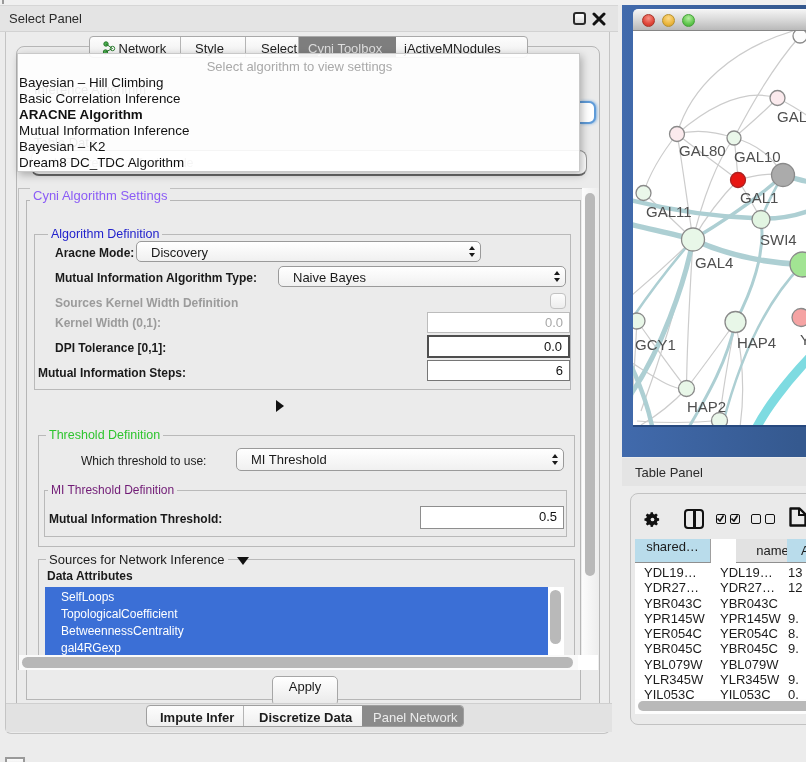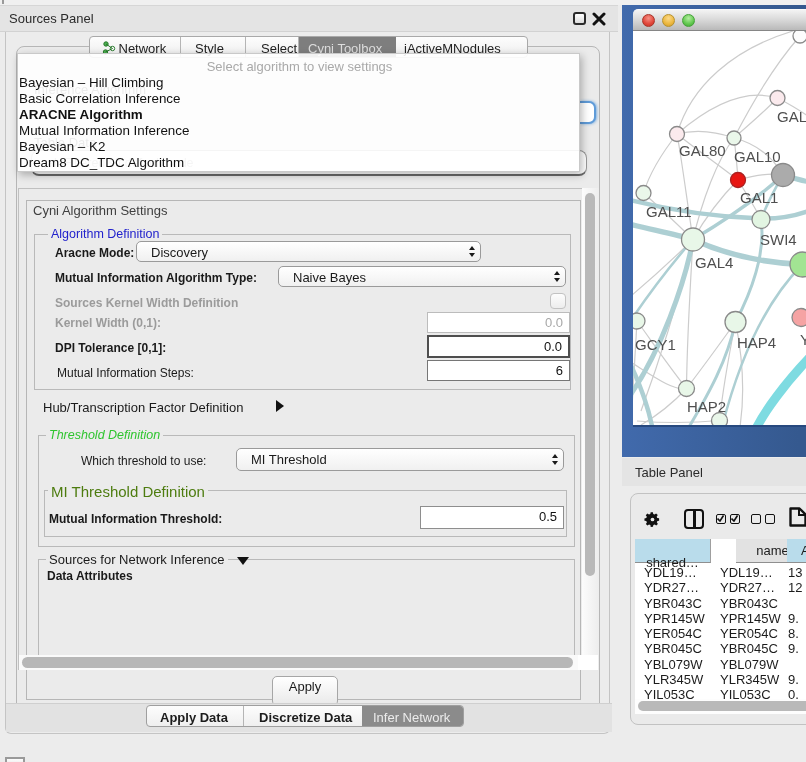--- a/index.html
+++ b/index.html
@@ -130,35 +130,35 @@
         </svg>
       </div>
     <div class="abs" style="left:120px;top:20px;width:10px;height:10px;border:1.5px solid #111;border-radius:2px;"></div>
     <div class="abs" style="left:134px;top:20px;width:10px;height:10px;border:1.5px solid #111;border-radius:2px;"></div>
     <svg class="abs" style="left:156px;top:12px;" width="22" height="22" viewBox="0 0 22 22">
         <path d="M3.5 2.5 h9 l6 6 v11 h-15 z" fill="none" stroke="#111" stroke-width="2.4" stroke-linejoin="round"></path>
         <path d="M12 3 v6 h6" fill="none" stroke="#111" stroke-width="2"></path>
       </svg>
 
     <div class="abs" style="left:4px;top:45px;width:176px;height:175px;background:#fff;font-size:13px;color:#1c1c1c;overflow:hidden;">
-      <div class="abs" style="left:0;top:0;width:76px;height:24px;background:#b9dceb;border-bottom:1px solid #8f8f8f;border-right:1px solid #9f9f9f;text-align:center;padding-top:16px;">shared…</div>
+      <div class="abs" style="left:0;top:0;width:76px;height:24px;background:#b9dceb;border-bottom:1px solid #8f8f8f;border-right:1px solid #9f9f9f;text-align:center;padding-top:0;">shared…</div>
       <div class="abs" style="left:77px;top:0;width:74px;height:24px;background:#e2e2e2;border-bottom:1px solid #8f8f8f;border-right:1px solid #9f9f9f;text-align:center;padding-top:4px;margin-left:24px;">name</div>
       <div class="abs" style="left:152px;top:0;width:26px;height:24px;background:#b9dceb;border-bottom:1px solid #8f8f8f;padding:4px 0 0 14px;">A</div>
       <div class="abs" style="left:9px;top:26px;line-height:15.3px;">YDL19…<br>YDR27…<br>YBR043C<br>YPR145W<br>YER054C<br>YBR045C<br>YBL079W<br>YLR345W<br>YIL053C</div>
       <div class="abs" style="left:85px;top:26px;line-height:15.3px;">YDL19…<br>YDR27…<br>YBR043C<br>YPR145W<br>YER054C<br>YBR045C<br>YBL079W<br>YLR345W<br>YIL053C</div>
       <div class="abs" style="left:153px;top:26px;line-height:15.3px;">13<br>12<br>&nbsp;<br>9.<br>8.<br>9.<br>&nbsp;<br>9.<br>0.</div>
 
       <div class="abs" style="left:0;top:160px;width:176px;height:15px;background:#fdfdfd;"></div>
       <div class="abs" style="left:3px;top:162px;width:173px;height:10px;background:#b9b9b9;border-radius:5px 0 0 5px;"></div>
     </div>
   </div>
 </div>
 
 <div id="ctrlbar" class="abs" style="left:0;top:5px;width:618px;height:27px;background:#e4e4e4;border-top:1px solid #d6d6d6;border-bottom:1px solid #d2d2d2;">
-  <div class="abs" style="left:9px;top:5px;font-size:13px;color:#2b2b2b;">Sources Panel</div>
+  <div class="abs" style="left:9px;top:5px;font-size:13px;color:#2b2b2b;">Select Panel</div>
   <div class="abs" style="left:573px;top:6px;width:13px;height:13px;border:2px solid #2b2b2b;border-radius:3px;background:linear-gradient(#fff,#dcdcdc);"></div>
   <svg class="abs" style="left:592px;top:6px;" width="14" height="14" viewBox="0 0 14 14">
       <path d="M2 2 L12 12 M12 2 L2 12" stroke="#111" stroke-width="3" stroke-linecap="round"></path>
     </svg>
 </div>
 <div class="abs" style="left:2px;top:0;width:2px;height:4px;background:#9a9a9a;"></div>
 <div id="ctrlpanel" class="abs" style="left:5px;top:32px;width:605px;height:702px;background:#ececec;border-left:1px solid #c4c4c4;border-right:1px solid #c4c4c4;border-bottom:1px solid #c4c4c4;border-radius:0 0 6px 6px;font-size:12px;color:#1a1a1a;">
 
   <div class="abs" style="left:10px;top:14px;width:584px;height:666px;border:1px solid #b6b6b6;border-radius:8px;background:#ebebeb;"></div>
 
@@ -185,21 +185,21 @@
   <div class="abs" style="left:28px;top:50px;font-size:13px;color:#333;">Inference Algorithm</div>
   <div class="abs" style="left:28px;top:103px;font-size:13px;color:#333;">Table Data</div>
 
   <div class="abs" style="left:25px;top:118px;width:556px;height:26px;border:1px solid #9a9a9a;border-bottom:2px solid #6a6a6a;border-radius:8px;background:#fff;">
     <div class="abs" style="left:8px;top:5px;font-size:12.5px;color:#9a9a9a;">gal4Filtered.sif default node</div>
   </div>
 
   <div class="abs" style="left:574px;top:69px;width:16px;height:23px;border:2px solid #5f9bd8;border-left:none;border-radius:0 7px 7px 0;background:#fff;box-shadow:1px 0 3px #7fb0e0;"></div>
 
   <div class="abs" style="left:20px;top:168px;width:555px;height:500px;border:1px solid #b6b6b6;"></div>
-  <div class="abs" style="left:24px;top:171px;background:#ebebeb;padding:0 3px;font-size:13px;color:#404040;">Cyni Algorithm Settings</div>
+  <div class="abs" style="left:24px;top:156px;background:#ebebeb;padding:0 3px;font-size:13px;color:#8b5cf6;">Cyni Algorithm Settings</div>
 
   <div class="abs" style="left:28px;top:202px;width:537px;height:156px;border:1px solid #b9b9b9;"></div>
   <div class="abs" style="left:42px;top:195px;background:#ebebeb;padding:0 3px;font-size:12.5px;color:#2222cc;">Algorithm Definition</div>
 
   <div class="abs" style="left:49px;top:214px;font-weight:bold;">Aracne Mode:</div>
   <div class="combo abs" style="left:130px;top:209px;width:345px;height:21px;">
       <span class="ctext">Discovery</span>
       <span class="arrows"></span>
     </div>
 
@@ -211,67 +211,72 @@
 
   <div class="abs" style="left:49px;top:264px;font-weight:bold;color:#9b9b9b;">Sources Kernel Width Definition</div>
   <div class="abs" style="left:544px;top:261px;width:16px;height:16px;border:1px solid #c2c2c2;border-radius:4px;background:linear-gradient(#fdfdfd,#ededed);"></div>
 
   <div class="abs" style="left:49px;top:284px;font-weight:bold;color:#9b9b9b;">Kernel Width (0,1):</div>
   <div class="field abs" style="left:421px;top:280px;width:143px;height:21px;border:1px solid #bcbcbc;color:#a8a8a8;">0.0</div>
 
   <div class="abs" style="left:49px;top:309px;font-weight:bold;">DPI Tolerance [0,1]:</div>
   <div class="field abs" style="left:421px;top:303px;width:143px;height:23px;border:2px solid #4e4e4e;color:#111;">0.0</div>
 
-  <div class="abs" style="left:51px;top:334px;font-weight:normal;text-align:center;">Mutual Information Steps:</div>
+  <div class="abs" style="left:32px;top:334px;font-weight:bold;text-align:center;">Mutual Information Steps:</div>
   <div class="field abs" style="left:421px;top:328px;width:143px;height:21px;border:1px solid #767676;color:#111;">6</div>
 
-  <div class="abs" style="left:37px;top:368px;font-size:13px;color:#1a1a1a;">Hub/Transcription Factor Definition</div>
   <svg class="abs" style="left:269px;top:368px;" width="10" height="12" viewBox="0 0 10 12">
       <path d="M1 0 L9 6 L1 12 Z" fill="#111"></path>
     </svg>
 
   <div class="abs" style="left:32px;top:403px;width:537px;height:112px;border:1px solid #b9b9b9;"></div>
-  <div class="abs" style="left:40px;top:396px;background:#ebebeb;padding:0 3px;font-size:12.5px;color:#2fc52f;font-style:italic;">Threshold Definition</div>
+  <div class="abs" style="left:40px;top:396px;background:#ebebeb;padding:0 3px;font-size:12.5px;color:#2fc52f;">Threshold Definition</div>
 
   <div class="abs" style="left:75px;top:422px;font-weight:normal;">Which threshold to use:</div>
   <div class="combo abs" style="left:230px;top:416px;width:328px;height:23px;">
       <span class="ctext">MI Threshold</span>
       <span class="arrows"></span>
     </div>
 
   <div class="abs" style="left:38px;top:458px;width:523px;height:47px;border:1px solid #b9b9b9;"></div>
-  <div class="abs" style="left:42px;top:451px;background:#ebebeb;padding:0 3px;font-size:15px;color:#4d7c0f;">MI Threshold Definition</div>
+  <div class="abs" style="left:42px;top:451px;background:#ebebeb;padding:0 3px;font-size:12px;color:#701a75;">MI Threshold Definition</div>
   <div class="abs" style="left:43px;top:480px;font-weight:bold;">Mutual Information Threshold:</div>
   <div class="field abs" style="left:414px;top:474px;width:144px;height:23px;border:1px solid #8e8e8e;color:#111;">0.5</div>
 
   <div class="abs" style="left:32px;top:527px;width:537px;height:111px;border:1px solid #b9b9b9;border-bottom:none;"></div>
   <div class="abs" style="left:40px;top:520px;background:#ebebeb;padding:0 3px;font-size:13px;color:#1a1a1a;">Sources for Network Inference</div>
   <svg class="abs" style="left:231px;top:524px;" width="12" height="10" viewBox="0 0 12 10">
       <path d="M0 1 L12 1 L6 9 Z" fill="#111"></path>
     </svg>
   <div class="abs" style="left:41px;top:537px;font-weight:bold;">Data Attributes</div>
 
+  <div class="abs" style="left:39px;top:555px;width:519px;height:68px;background:#fff;overflow:hidden;">
+    <div class="abs" style="left:0;top:0;width:503px;height:68px;background:#3b6fd6;color:#fff;font-size:12px;">
+      <div style="padding:2px 0 0 16px;line-height:17px;">SelfLoops<br>TopologicalCoefficient<br>BetweennessCentrality<br>gal4RGexp</div>
+    </div>
+    <div class="abs" style="left:505px;top:3px;width:11px;height:54px;background:#b9b9b9;border-radius:6px;"></div>
+  </div>
 
   <div class="abs" style="left:13px;top:623px;width:564px;height:15px;background:#fafafa;"></div>
   <div class="abs" style="left:16px;top:625px;width:551px;height:11px;background:#b7b7b7;border-radius:6px;"></div>
 
   <div class="abs" style="left:576px;top:156px;width:17px;height:482px;background:linear-gradient(90deg,#fcfcfc,#ededed);"></div>
   <div class="abs" style="left:579px;top:161px;width:10px;height:383px;background:#b9b9b9;border-radius:6px;"></div>
   <div class="abs" style="left:572px;top:623px;width:20px;height:15px;background:#fff;"></div>
 
   <div class="abs" style="left:266px;top:644px;width:66px;height:30px;border:1px solid #a6a6a6;border-radius:5px;background:linear-gradient(#ffffff,#e9e9e9);text-align:center;font-size:13px;color:#1a1a1a;padding-top:2px;">Apply</div>
 
   <div class="abs" style="left:0;top:671px;width:606px;height:29px;background:#e2e2e2;border-top:1px solid #cfcfcf;"></div>
   <div class="abs" style="left:140px;top:673px;width:318px;height:22px;border:1px solid #9f9f9f;border-radius:4px;background:linear-gradient(#fdfdfd,#efefef);overflow:hidden;font-size:13px;font-weight:bold;color:#1c1c1c;">
     <div class="abs" style="left:0;top:0;width:97px;height:22px;border-right:1px solid #b5b5b5;"></div>
     <div class="abs" style="left:97px;top:0;width:118px;height:22px;"></div>
     <div class="abs" style="left:215px;top:0;width:103px;height:22px;background:#8b8b8b;"></div>
-    <div class="abs" style="left:13px;top:4px;">Apply Data</div>
+    <div class="abs" style="left:13px;top:4px;">Impute Infer</div>
     <div class="abs" style="left:112px;top:4px;">Discretize Data</div>
-    <div class="abs" style="left:226px;top:4px;color:#ececec;font-weight:normal;">Infer Network</div>
+    <div class="abs" style="left:226px;top:4px;color:#ececec;font-weight:normal;">Panel Network</div>
   </div>
 </div>
 
 <div id="dropdown" class="abs" style="left:17px;top:53px;width:563px;height:119px;background:rgba(255,255,255,0.9);border:1px solid #c9c9c9;box-shadow:2px 3px 8px rgba(0,0,0,0.28);font-size:13px;color:#111;">
   <div class="abs" style="left:0;top:5px;width:563px;text-align:center;color:#a9a9a9;">Select algorithm to view settings</div>
   <div class="abs" style="left:1px;top:21px;line-height:16px;font-size:13.4px;">Bayesian – Hill Climbing<br>Basic Correlation Inference<br><b>ARACNE Algorithm</b><br>Mutual Information Inference<br>Bayesian – K2<br>Dream8 DC_TDC Algorithm</div>
 </div>
 
 <div class="abs" style="left:5px;top:757px;width:20px;height:10px;border:2px solid #9a9a9a;background:linear-gradient(#fdfdfd,#e8e8e8);"></div>
 

